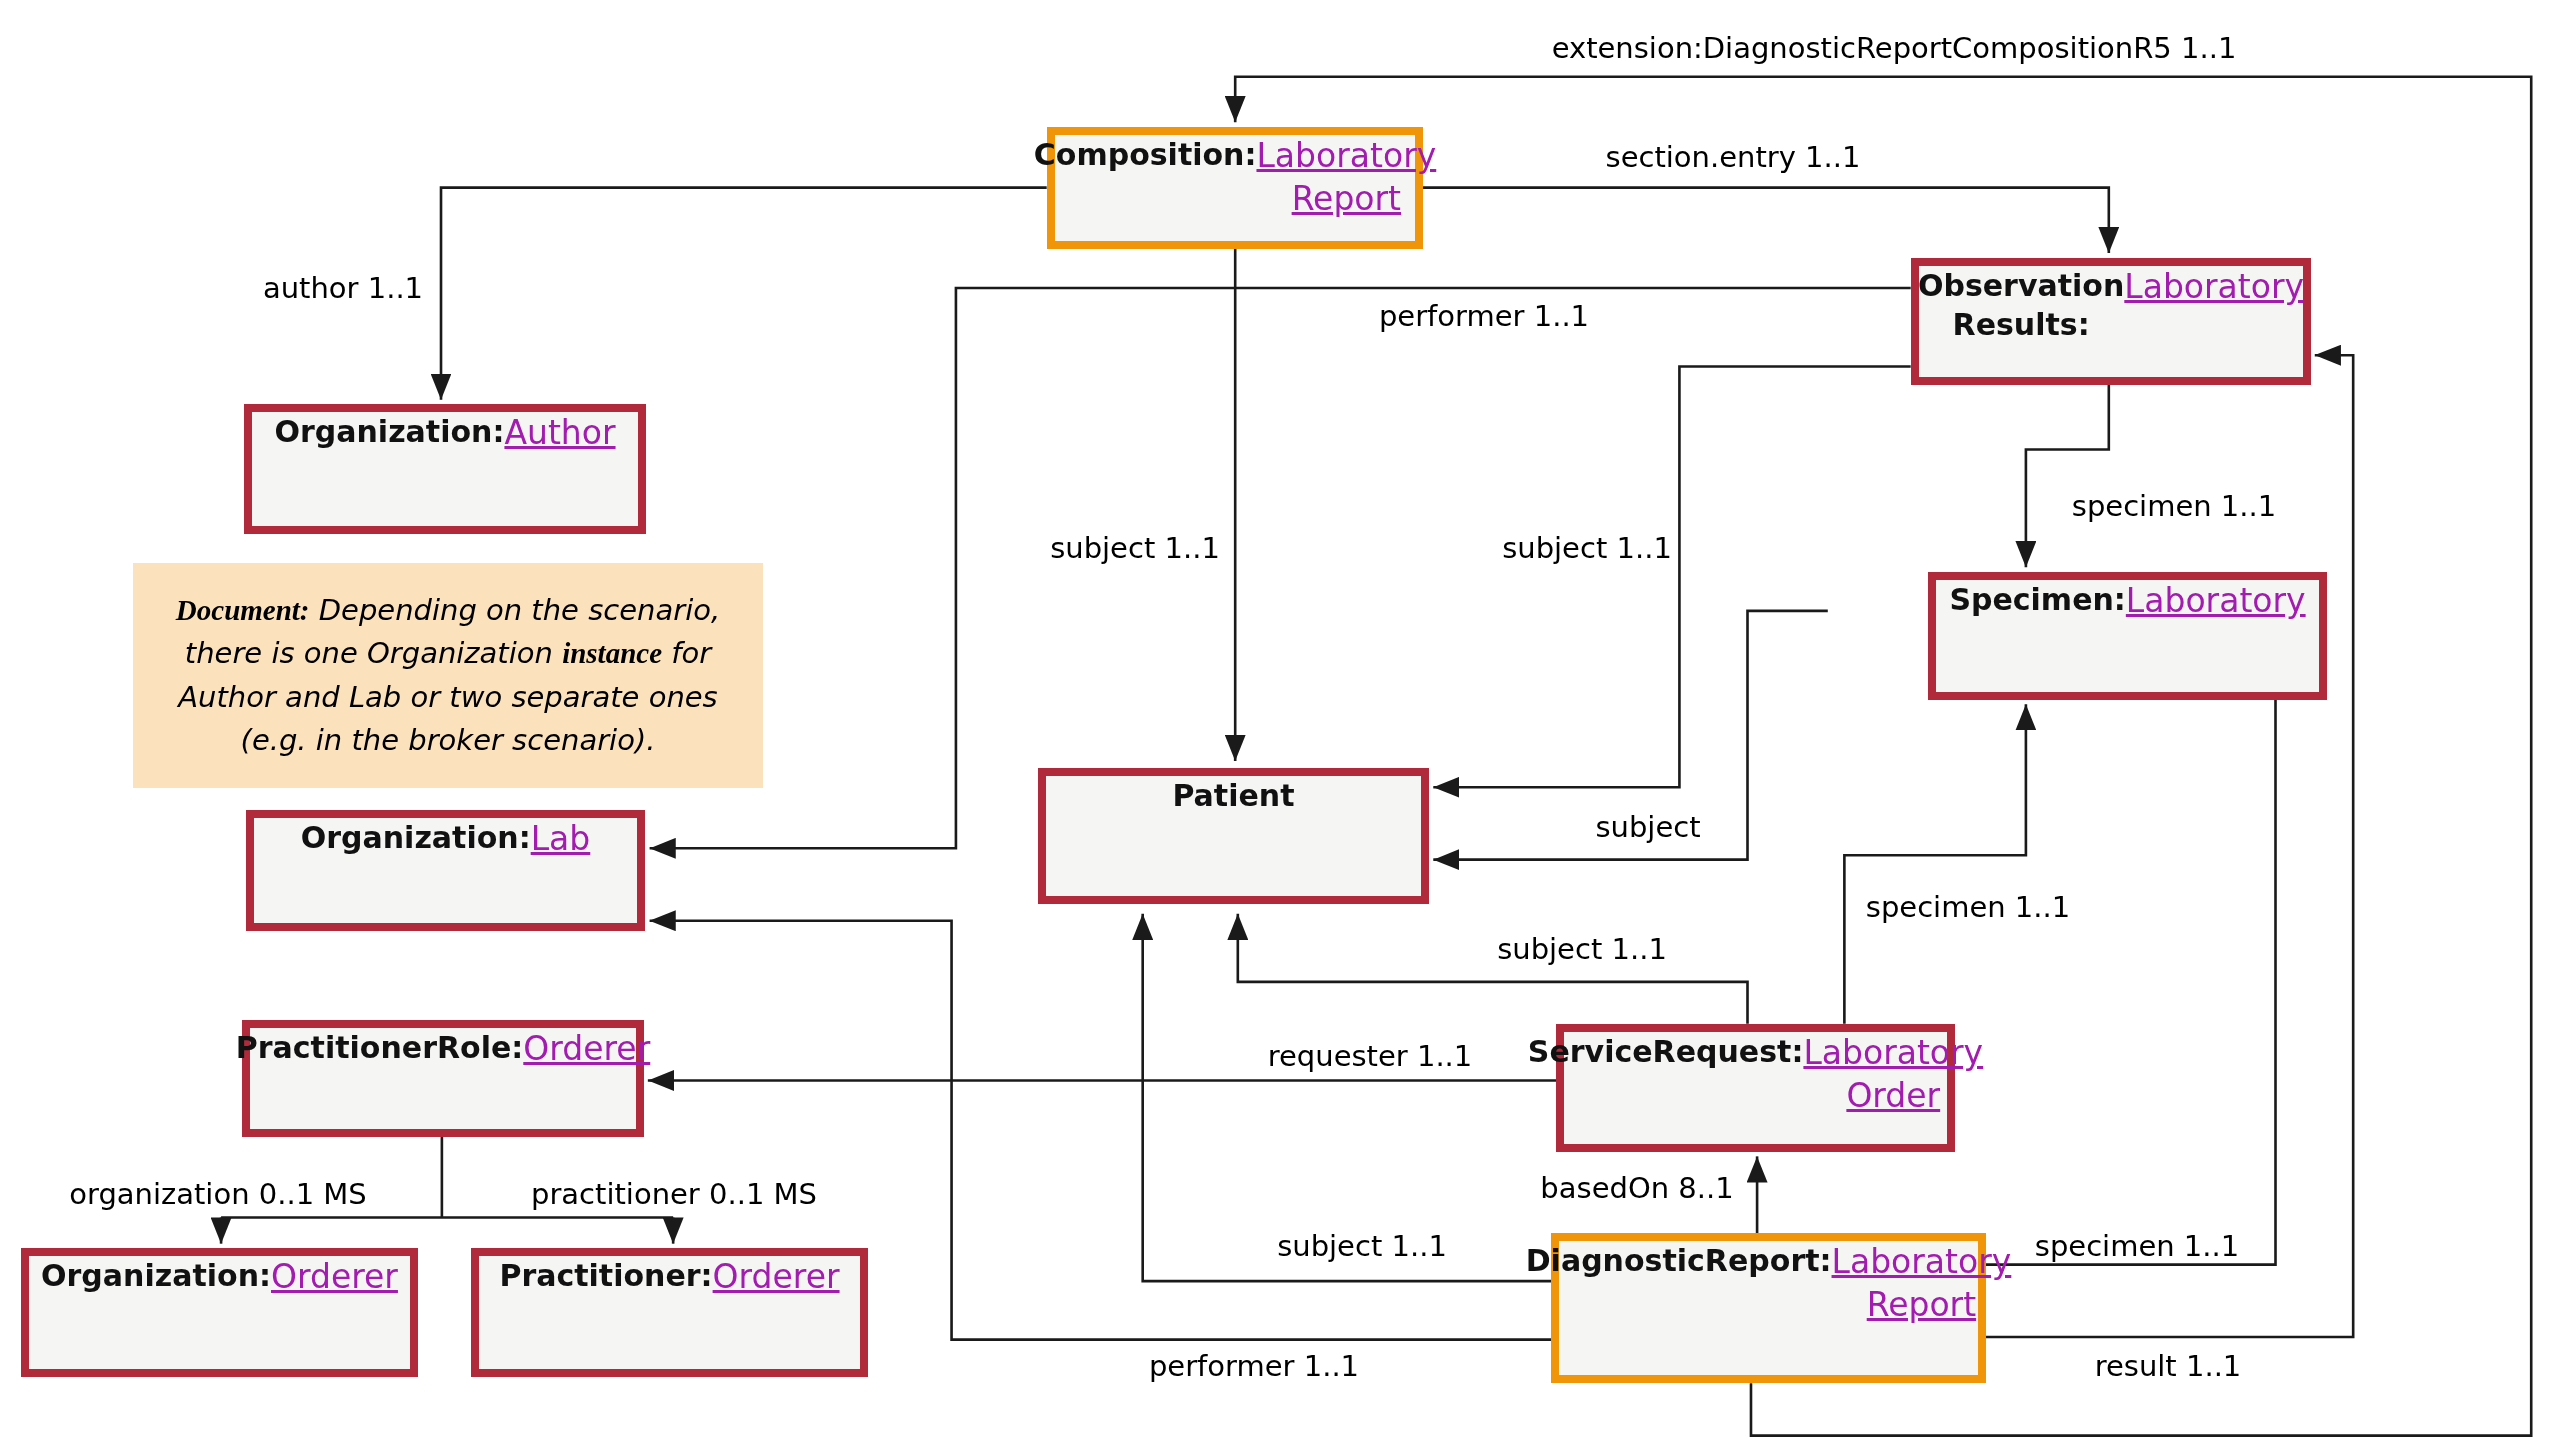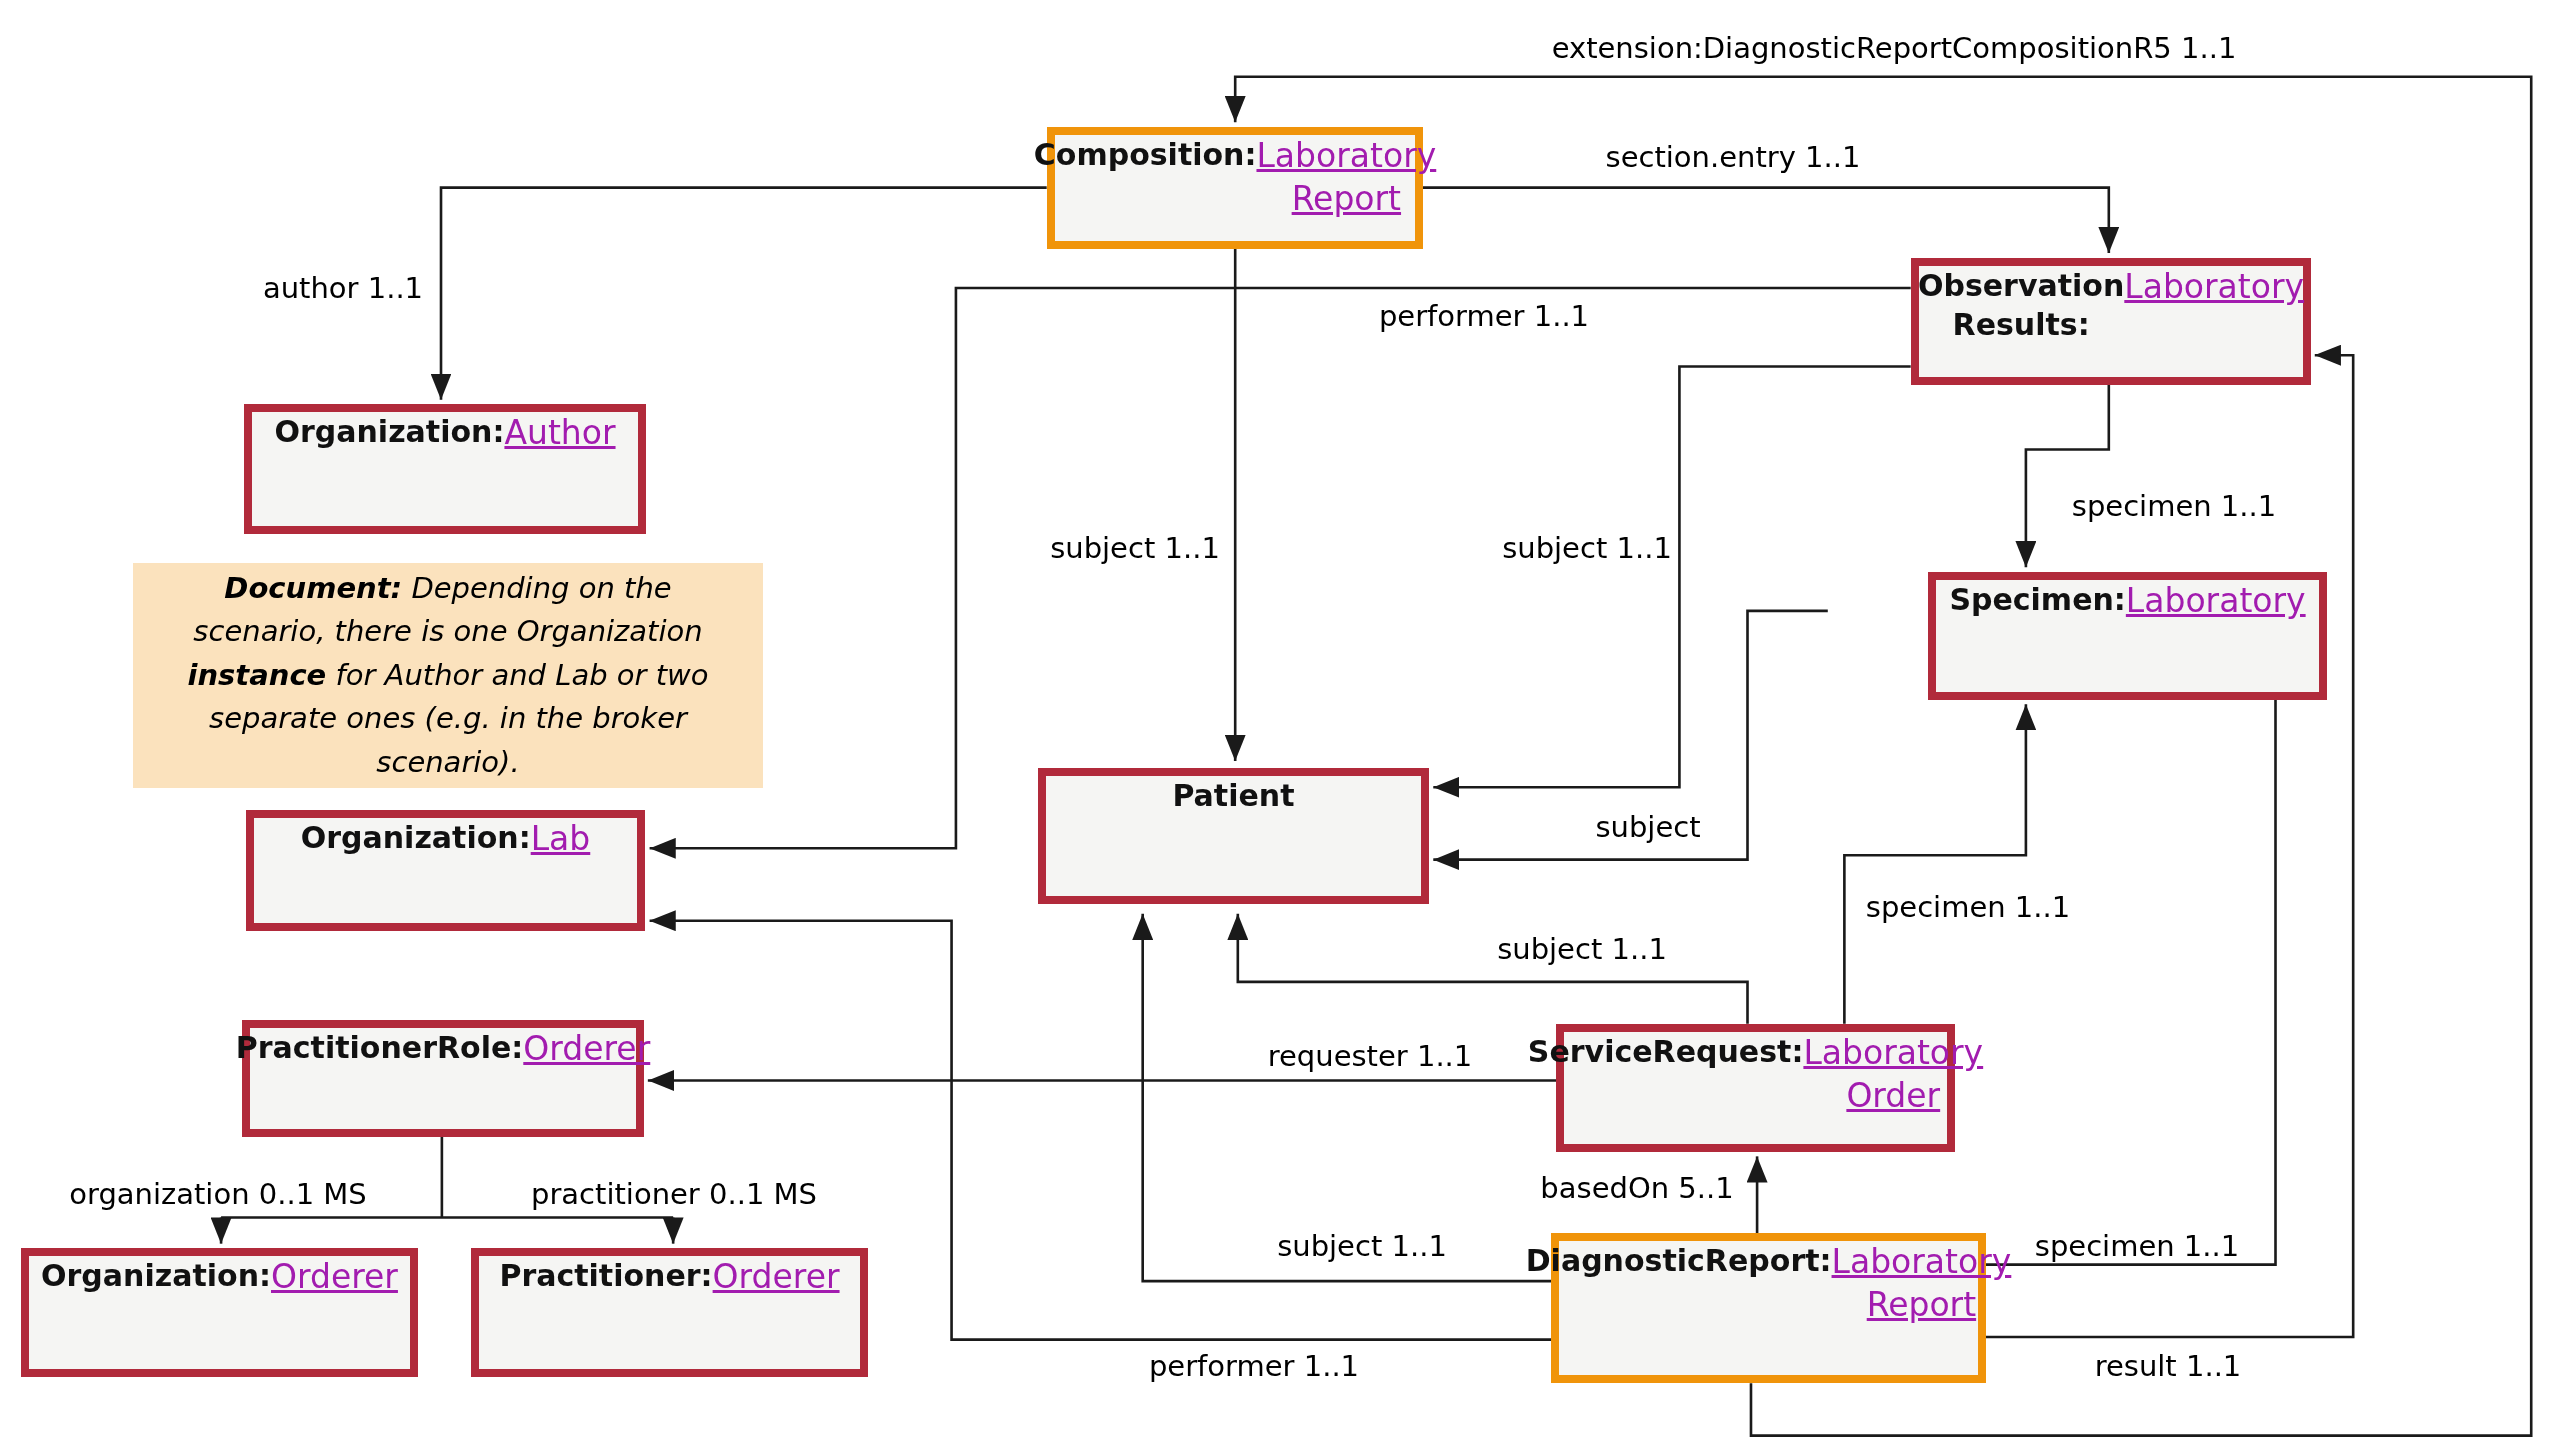--- a/index.html
+++ b/index.html
@@ -34,21 +34,21 @@
     position:absolute;
     background:#fbe2bd;
     box-sizing:border-box;
     display:flex;align-items:center;justify-content:center;
     text-align:center;
     font-style:italic;
     font-size:29px;line-height:1.5;color:#000;
     padding:15.7px 26px;
     z-index:2;
   }
-  .note .b{font-weight:bold;}
+  .note .b{font-weight:bold;font-family:Liberation Serif, serif;}
 </style>
 </head>
 <body>
 
 <div id="canvas">
 
   <svg id="wires" width="2576" height="1447" viewBox="0 0 2951 1658" xmlns="http://www.w3.org/2000/svg">
     <defs>
       <marker id="arrow" viewBox="0 0 10 8" refX="10" refY="4" markerWidth="30" markerHeight="24" markerUnits="userSpaceOnUse" orient="auto">
         <path d="M0,0 L10,4 L0,8 Z" fill="#1a1a1a"></path>
@@ -143,20 +143,20 @@
   <span class="edge-label" style="left:1484px;top:299px">performer 1..1</span>
   <span class="edge-label" style="left:1135px;top:531px">subject 1..1</span>
   <span class="edge-label" style="left:1587px;top:531px">subject 1..1</span>
   <span class="edge-label" style="left:2174px;top:489px">specimen 1..1</span>
   <span class="edge-label" style="left:1648px;top:810px">subject</span>
   <span class="edge-label" style="left:1968px;top:890px">specimen 1..1</span>
   <span class="edge-label" style="left:1582px;top:932px">subject 1..1</span>
   <span class="edge-label" style="left:1370px;top:1039px">requester 1..1</span>
   <span class="edge-label" style="left:218px;top:1177px">organization 0..1 MS</span>
   <span class="edge-label" style="left:674px;top:1177px">practitioner 0..1 MS</span>
-  <span class="edge-label" style="left:1637px;top:1171px">basedOn 5..1</span>
+  <span class="edge-label" style="left:1637px;top:1171px">basedOn 8..1</span>
   <span class="edge-label" style="left:1362px;top:1229px">subject 1..1</span>
   <span class="edge-label" style="left:2137px;top:1229px">specimen 1..1</span>
   <span class="edge-label" style="left:1254px;top:1349px">performer 1..1</span>
   <span class="edge-label" style="left:2168px;top:1349px">result 1..1</span>
 
 </div>
 
 
 </body></html>

